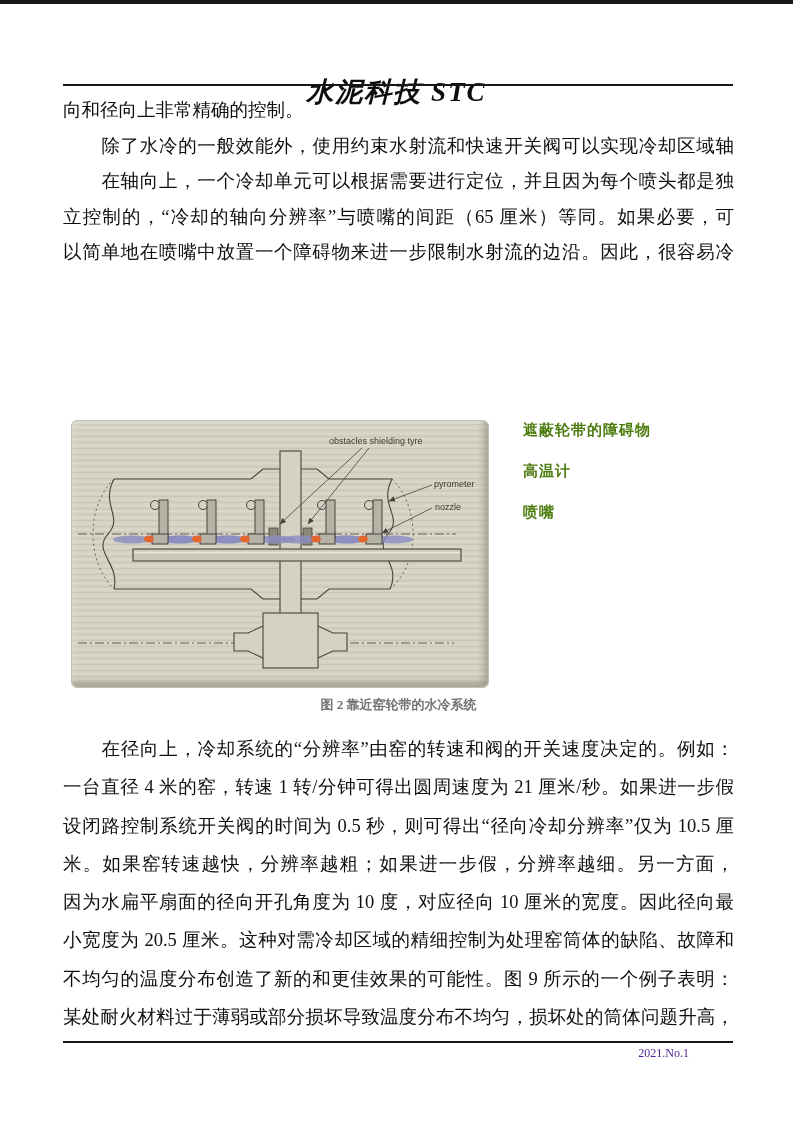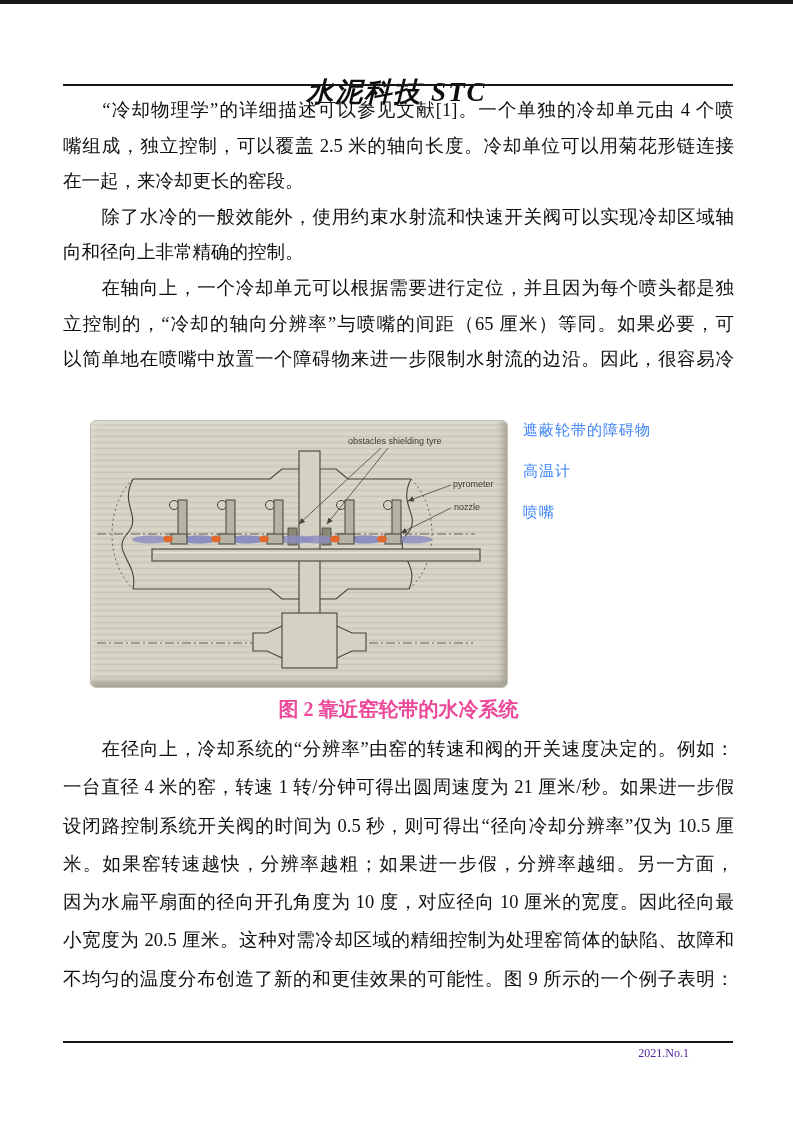--- a/index.html
+++ b/index.html
@@ -23,54 +23,48 @@
   .line b{font-weight:700;}
   .figure-wrap{
     position:absolute;top:420px;left:71px;width:416px;height:266px;
     background-color:#d5d2c4;border:1px solid #c3c0b2;border-radius:6px;
     background-image:repeating-linear-gradient(180deg,
       rgba(255,255,255,.16) 0px, rgba(255,255,255,.16) 1px,
       rgba(0,0,0,0) 1px, rgba(0,0,0,0) 3px,
       rgba(125,120,100,.13) 3px, rgba(125,120,100,.13) 4px,
       rgba(0,0,0,0) 4px, rgba(0,0,0,0) 6px);
     box-shadow:inset -4px -5px 7px rgba(104,101,87,.45), inset 2px 2px 4px rgba(255,255,255,.35);
-    margin-left:19px;
   }
   .figure-wrap svg{position:absolute;top:0;left:0;}
   .fig-side-label{
-    position:absolute;left:523px;font-size:15px;color:#3b82f6;letter-spacing:1px;
-    font-family:"Liberation Serif","DejaVu Serif",serif;white-space:nowrap;
+    position:absolute;left:523px;font-size:15px;color:#4d7c0f;letter-spacing:1px;
+    font-family:"Liberation Serif","DejaVu Serif",serif;white-space:nowrap;font-weight:bold;
   }
   .fig-caption{
     position:absolute;top:696px;left:63px;width:671px;text-align:center;
-    font-size:20px;font-weight:700;color:#ec4899;
+    font-size:13px;font-weight:700;color:#737373;
   }
   .footer-rule{position:absolute;top:1041px;left:63px;width:670px;height:2px;background:#171717;}
   .footer-num{position:absolute;top:1046px;left:63px;width:671px;text-align:center;font-size:12px;color:#111;}
   .footer-issue{position:absolute;top:1046px;right:104px;font-size:12px;color:#4c1d95;}
   svg text{font-family:"Liberation Sans","DejaVu Sans",sans-serif;font-size:9px;fill:#3c3c35;}
 </style>
 </head>
 <body>
 
 <div class="page">
   <div class="top-strip"></div>
 
   <div class="journal-title">水泥科技 STC</div>
   <div class="header-rule"></div>
 
   <div class="body-block body-top">
       <div>
-        <div class="line fill">　　“冷却物理学”的详细描述可以参见文献[1]。一个单独的冷却单元由 4 个喷</div>
-        <div class="line fill">嘴组成，独立控制，可以覆盖 2.5 米的轴向长度。冷却单位可以用菊花形链连接</div>
-        <div class="line">在一起，来冷却更长的窑段。</div>
-      </div>
-      <div>
+        <div class="line">向和径向上非常精确的控制。</div>
         <div class="line fill">　　除了水冷的一般效能外，使用约束水射流和快速开关阀可以实现冷却区域轴</div>
-        <div class="line">向和径向上非常精确的控制。</div>
       </div>
       <div>
         <div class="line fill">　　在轴向上，一个冷却单元可以根据需要进行定位，并且因为每个喷头都是独</div>
         <div class="line fill">立控制的，“冷却的轴向分辨率”与喷嘴的间距（65 厘米）等同。如果必要，可</div>
         <div class="line fill">以简单地在喷嘴中放置一个障碍物来进一步限制水射流的边沿。因此，很容易冷</div>
       </div>
     </div>
 
   <div class="figure-wrap">
     <svg viewBox="0 0 416 266" width="416" height="266">
@@ -166,18 +160,19 @@
 
   <div class="body-block body-bottom">
       <div>
         <div class="line fill">　　在径向上，冷却系统的“分辨率”由窑的转速和阀的开关速度决定的。例如：</div>
         <div class="line fill">一台直径 4 米的窑，转速 1 转/分钟可得出圆周速度为 21 厘米/秒。如果进一步假</div>
         <div class="line fill">设闭路控制系统开关阀的时间为 0.5 秒，则可得出“径向冷却分辨率”仅为 10.5 厘</div>
         <div class="line fill">米。如果窑转速越快，分辨率越粗；如果进一步假，分辨率越细。另一方面，</div>
         <div class="line fill">因为水扁平扇面的径向开孔角度为 10 度，对应径向 10 厘米的宽度。因此径向最</div>
         <div class="line fill">小宽度为 20.5 厘米。这种对需冷却区域的精细控制为处理窑筒体的缺陷、故障和</div>
         <div class="line fill">不均匀的温度分布创造了新的和更佳效果的可能性。图 9 所示的一个例子表明：</div>
+        <div class="line fill">某处耐火材料过于薄弱或部分损坏导致温度分布不均匀，损坏处的筒体问题升高，</div>
       </div>
     </div>
 
   <div class="footer-rule"></div>
   <div class="footer-issue">2021.No.1</div>
 </div>
 
 </body></html>

